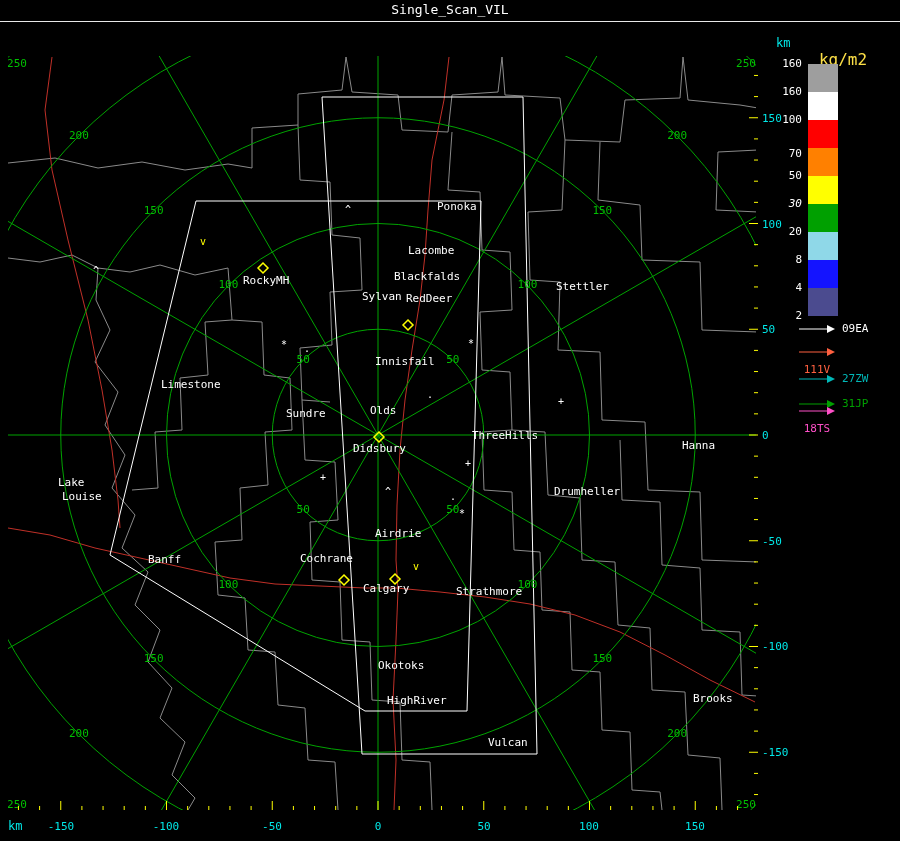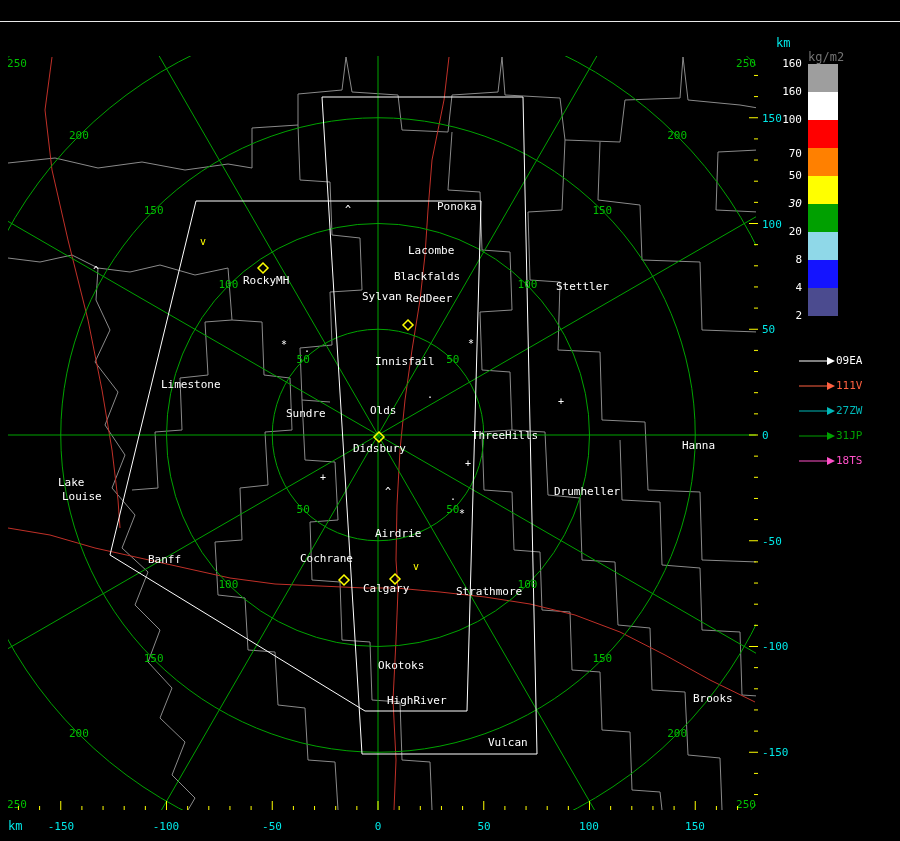--- a/index.html
+++ b/index.html
@@ -6,33 +6,34 @@
   #screen{position:relative;width:900px;height:841px;background:#000;overflow:hidden;
           font-family:"DejaVu Sans Mono","Liberation Mono",monospace;}
   .titlebar{position:absolute;top:2px;left:0;width:900px;text-align:center;
             color:#ffffff;font-size:13px;}
   .separator{position:absolute;top:21px;left:0;width:900px;height:1px;background:#e8e8e8;}
   .ts{position:absolute;top:34px;left:8px;color:#ffff00;font-size:13px;}
   .km-top{position:absolute;top:36px;left:776px;color:#00e8e8;font-size:12px;}
   #map-svg{position:absolute;top:0;left:0;}
   #map-svg text{font-family:"DejaVu Sans Mono","Liberation Mono",monospace;}
   .legend{position:absolute;top:46px;left:770px;width:130px;height:560px;}
-  .cb-unit{position:absolute;top:4px;left:38px;width:70px;text-align:left;
-           color:#737373;font-size:12px;}
+  .cb-unit{position:absolute;top:4px;left:38px;width:70px;text-align:center;
+           color:#fde047;font-size:16px;}
   .cb-label{position:absolute;left:0;width:32px;text-align:right;color:#ffffff;
             font-size:11px;line-height:10px;}
   .cb-swatch{position:absolute;left:38px;width:30px;}
-  .track-row{position:absolute;left:28px;display:flex;align-items:center;
-             font-size:11px;margin-top:32px;}
+  .track-row{position:absolute;left:28px;display:flex;align-items:center;gap:6px;
+             font-size:11px;}
 </style>
 </head>
 <body>
 
 <div id="screen">
 
+  <div class="titlebar">Single_Scan_VIL</div>
   <div class="separator"></div>
   <span class="km-top">km</span>
 
   <svg id="map-svg" width="900" height="841">
     <defs>
       <clipPath id="mapclip">
           <rect x="8" y="56" width="748" height="754"></rect>
         </clipPath>
     </defs>
 
@@ -272,42 +273,42 @@
         <div class="cb-label" style="top: 265px;">2</div>
       </div>
     <div id="tracks">
         <div class="track-row" style="top: 276px;">
           <svg width="38" height="10">
             <line x1="1" y1="5" x2="29" y2="5" stroke="#ffffff" stroke-width="1"></line>
             <polygon points="29,1 37,5 29,9" fill="#ffffff"></polygon>
           </svg>
           <span style="color: rgb(255, 255, 255);">09EA</span>
         </div>
-        <div class="track-row" style="top: 301px;">
+        <div class="track-row" style="top: 301px; flex-direction: column;">
           <svg width="38" height="10">
             <line x1="1" y1="5" x2="29" y2="5" stroke="#ff6040" stroke-width="1"></line>
             <polygon points="29,1 37,5 29,9" fill="#ff6040"></polygon>
           </svg>
           <span style="color: rgb(255, 96, 64);">111V</span>
         </div>
         <div class="track-row" style="top: 326px;">
           <svg width="38" height="10">
             <line x1="1" y1="5" x2="29" y2="5" stroke="#00b8b8" stroke-width="1"></line>
             <polygon points="29,1 37,5 29,9" fill="#00b8b8"></polygon>
           </svg>
           <span style="color: rgb(0, 184, 184);">27ZW</span>
         </div>
         <div class="track-row" style="top: 351px;">
           <svg width="38" height="10">
             <line x1="1" y1="5" x2="29" y2="5" stroke="#00a000" stroke-width="1"></line>
             <polygon points="29,1 37,5 29,9" fill="#00a000"></polygon>
           </svg>
           <span style="color: rgb(0, 160, 0);">31JP</span>
         </div>
-        <div class="track-row" style="top: 376px;">
+        <div class="track-row" style="top: 360px; flex-direction: column;">
           <svg width="38" height="10">
             <line x1="1" y1="5" x2="29" y2="5" stroke="#ff50c8" stroke-width="1"></line>
             <polygon points="29,1 37,5 29,9" fill="#ff50c8"></polygon>
           </svg>
           <span style="color: rgb(255, 80, 200);">18TS</span>
         </div>
       </div>
   </div>
 
 </div>

